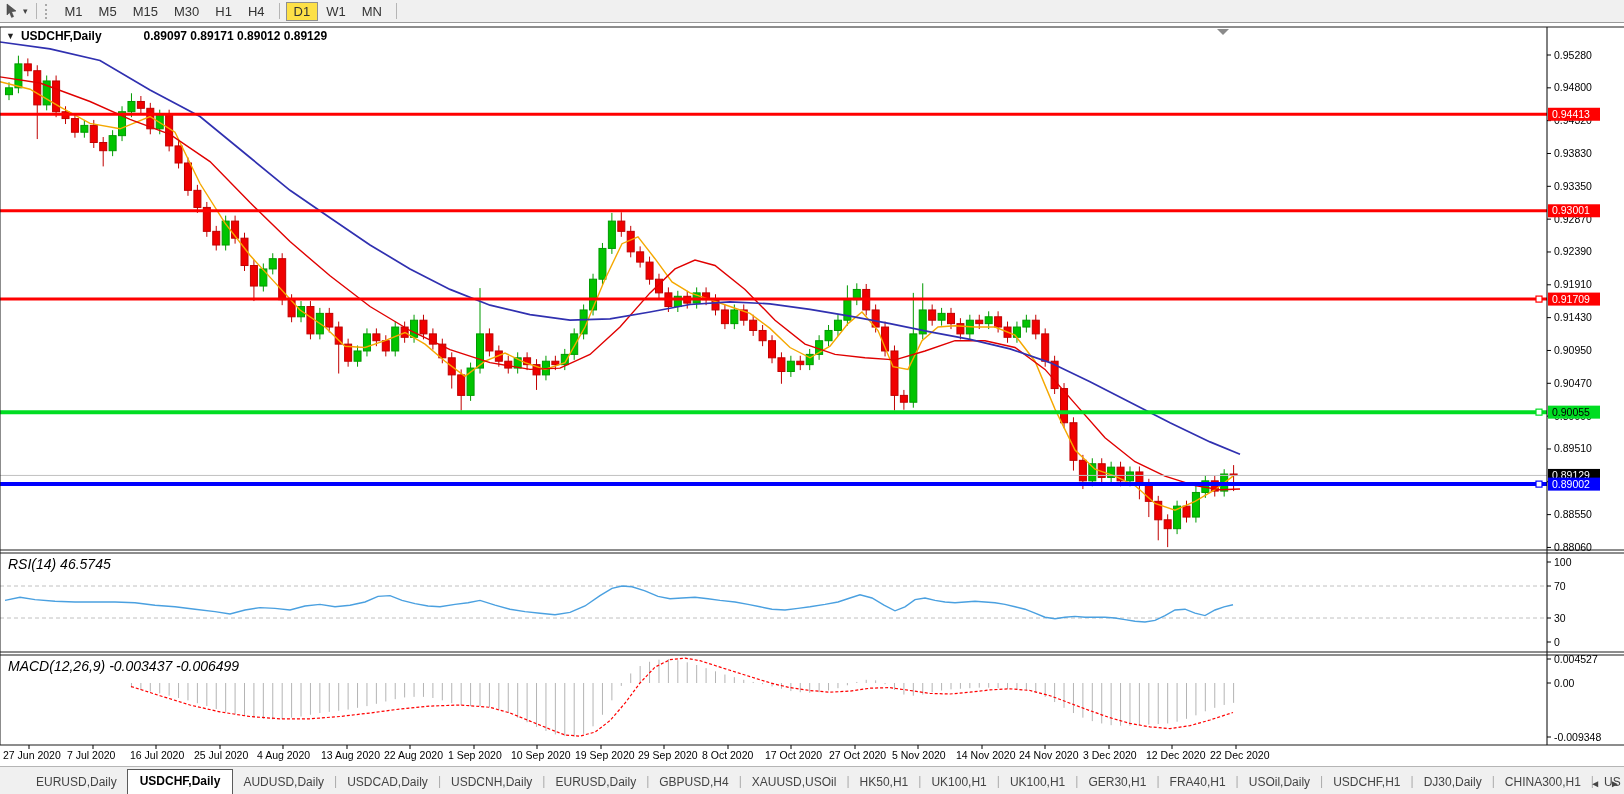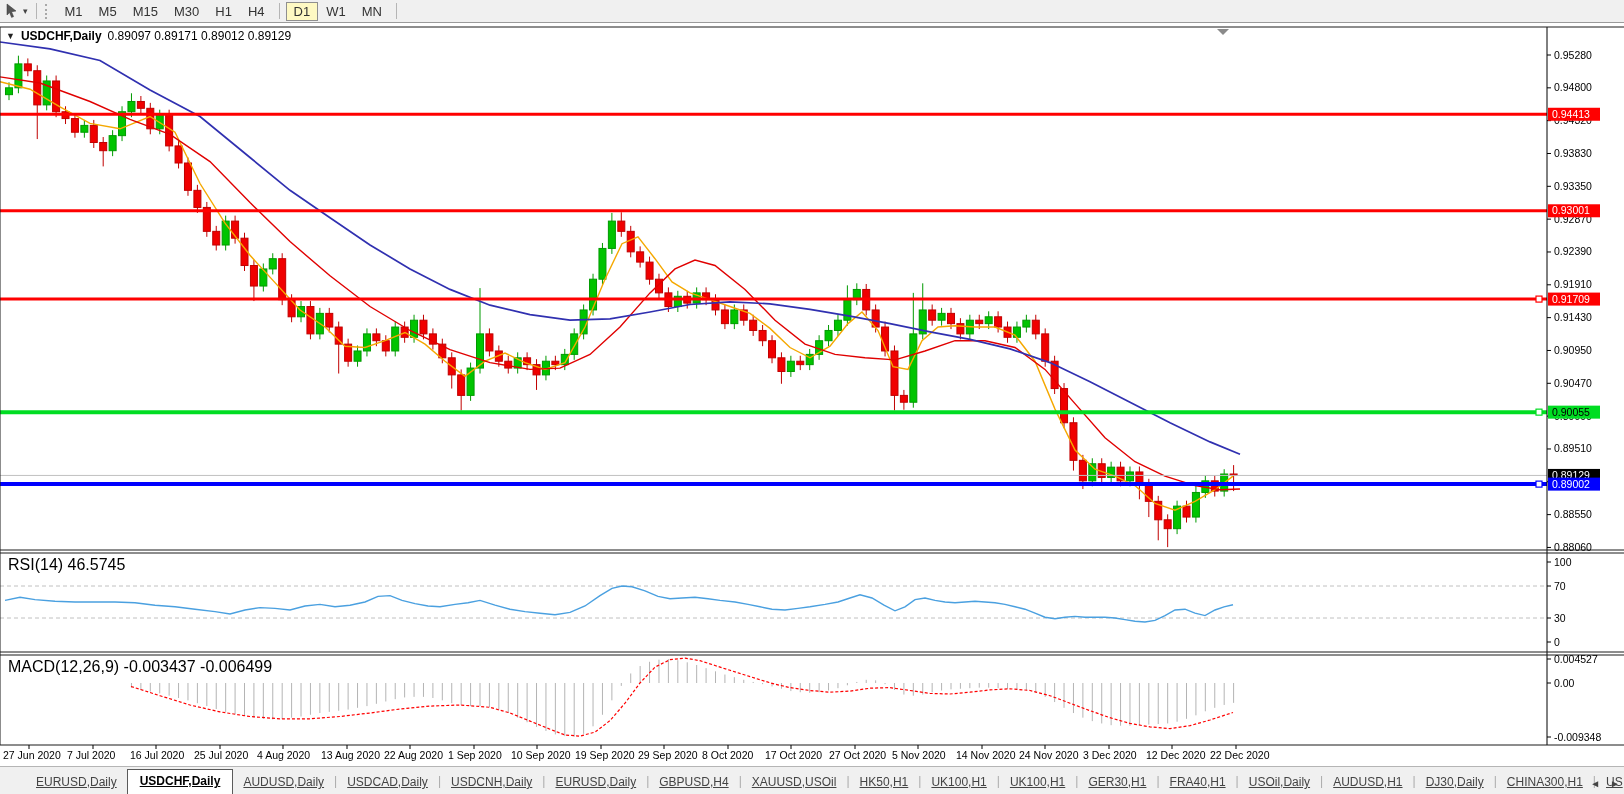--- a/index.html
+++ b/index.html
@@ -4,32 +4,32 @@
 <style>
   html,body{margin:0;padding:0;background:#d4d0c8;}
   #root{position:relative;width:1624px;height:794px;background:#fff;overflow:hidden;
         font-family:"Liberation Sans",sans-serif;-webkit-font-smoothing:none;}
   
   #toolbar{position:absolute;left:0;top:0;width:1624px;height:23px;background:#f0f0f0;
            border-bottom:1px solid #9a9a9a;display:flex;align-items:center;gap:2px;padding-left:4px;box-sizing:border-box;}
   .tb-sep{width:1px;height:16px;background:#b5b5b5;margin:0 4px;}
   .tb-grip{width:3px;height:15px;border-left:2px dotted #a8a8a8;margin:0 5px 0 2px;}
   .tf-btn{font-size:13px;color:#333;padding:2px 7px;border:1px solid transparent;cursor:default;line-height:13px;}
-  .tf-btn.active{background:#fef9c3;border:1px solid #8f8f8f;}
+  .tf-btn.active{background:#fde047;border:1px solid #8f8f8f;}
   .cursor-ico{width:16px;height:16px;display:inline-block;}
   .caret{font-size:9px;color:#444;margin:0 2px 0 1px;}
   
-  .panel-label{position:absolute;font-size:16px;color:#000;z-index:5;}
+  .panel-label{position:absolute;font-size:14px;color:#000;z-index:5;font-style:italic;}
   #chart-title{position:absolute;left:6px;top:29px;font-size:12px;font-weight:700;color:#000;z-index:5;display:flex;gap:6px;align-items:center;}
   #chart-title .tri{font-size:9px;font-weight:400;color:#222;}
   #chart-region{position:absolute;left:0;top:24px;width:1624px;height:546px;}
   
   #tabbar{position:absolute;left:0;top:766px;width:1624px;height:28px;background:#f0f0f0;
           border-top:1px solid #b5b5b5;display:flex;align-items:flex-end;padding-left:26px;box-sizing:border-box;}
-  .tab{font-size:12px;color:#444;padding:4px 10px 5px 10px;white-space:nowrap;cursor:default;text-decoration:underline;}
+  .tab{font-size:12px;color:#444;padding:4px 10px 5px 10px;white-space:nowrap;cursor:default;}
   .tab.active{background:#fff;border:1px solid #5a5a5a;border-bottom:none;font-weight:700;color:#000;padding:4px 12px 6px 12px;}
   .tab-sep{color:#aaa;font-size:12px;align-self:center;margin-bottom:2px;}
   .tab.clipped{max-width:20px;overflow:hidden;}
   #tab-arrows{position:absolute;right:4px;bottom:5px;display:flex;gap:10px;}
   .arrow-btn{font-size:10px;color:#444;cursor:default;}
 </style>
 </head>
 <body>
 <div id="root">
 
@@ -55,21 +55,21 @@
         <span class="tf-btn active">D1</span>
         <span class="tf-btn">W1</span>
         <span class="tf-btn">MN</span>
       </span>
     <span class="tb-sep"></span>
   </div>
 
   <div id="chart-title">
     <span class="tri">▼</span>
     <span>USDCHF,Daily</span>
-    <span style="font-weight:400;">0.89097 0.89171 0.89012 0.89129</span>
+    <span style="font-weight:700;margin-left:36px;">0.89097 0.89171 0.89012 0.89129</span>
   </div>
   <div class="panel-label" style="left:8px;top:556px;">RSI(14) 46.5745</div>
   <div class="panel-label" style="left:8px;top:658px;">MACD(12,26,9) -0.003437 -0.006499</div>
 
   <div id="chart-region">
     <svg id="chart-svg" width="1624" height="742" viewBox="0 24 1624 742">
         <rect x="0" y="24" width="1624" height="742" fill="#ffffff"></rect>
         <g>
           <line x1="9" y1="82.34107997265895" x2="9" y2="100.11278195488757" stroke="#009a00" stroke-width="1"></line>
           <rect x="5.5" y="87.80929596719088" width="7" height="6.835269993164744" fill="#00c400" stroke="#009a00" stroke-width="1"></rect>
@@ -610,21 +610,21 @@
         <span class="tab">UK100,H1</span>
         <span class="tab-sep">|</span>
         <span class="tab">UK100,H1</span>
         <span class="tab-sep">|</span>
         <span class="tab">GER30,H1</span>
         <span class="tab-sep">|</span>
         <span class="tab">FRA40,H1</span>
         <span class="tab-sep">|</span>
         <span class="tab">USOil,Daily</span>
         <span class="tab-sep">|</span>
-        <span class="tab">AUDUSD,H1</span>
+        <span class="tab">USDCHF,H1</span>
         <span class="tab-sep">|</span>
         <span class="tab">DJ30,Daily</span>
         <span class="tab-sep">|</span>
         <span class="tab">CHINA300,H1</span>
         <span class="tab-sep">|</span>
         <span class="tab clipped">US</span>
       </span>
     <span id="tab-arrows">
       <span class="arrow-btn">◄</span>
       <span class="arrow-btn">►</span>

